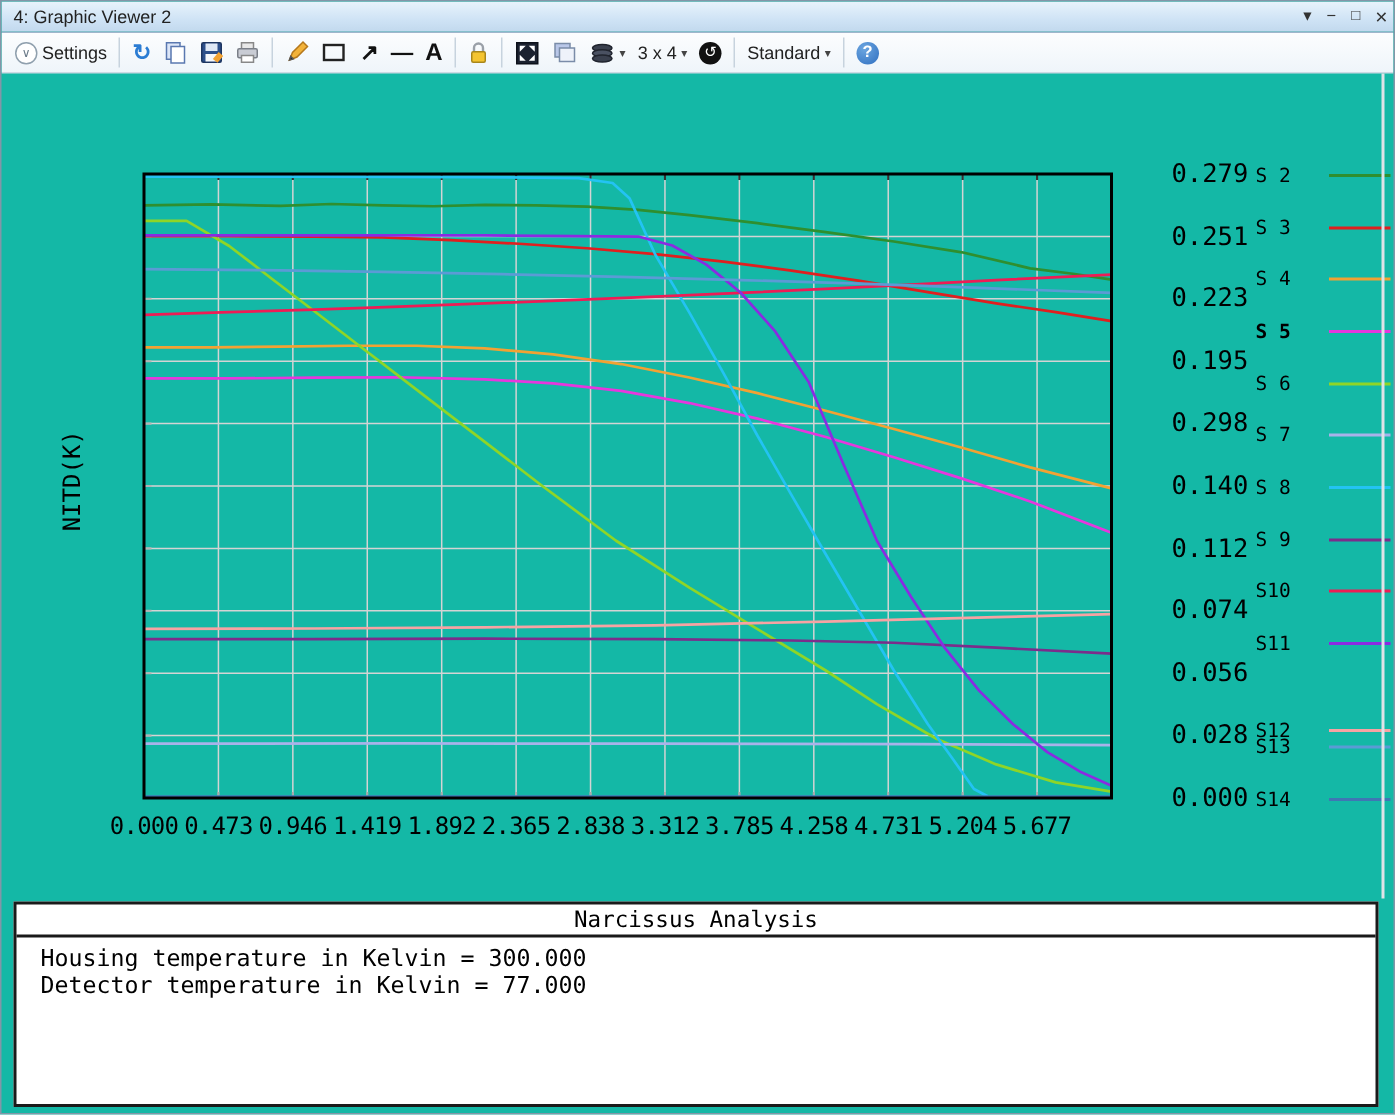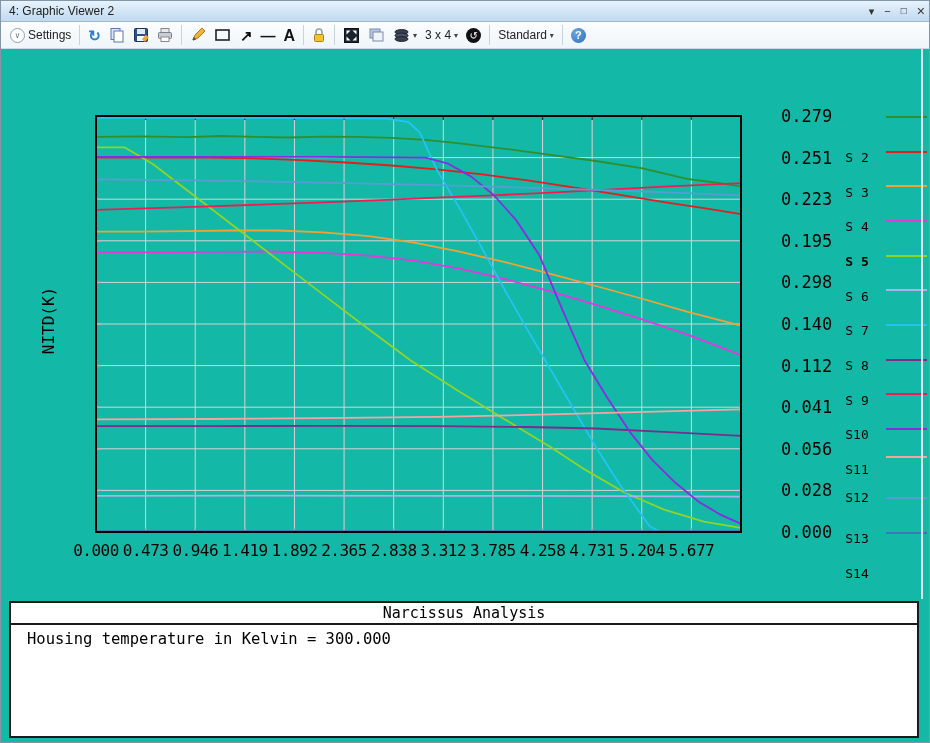--- a/index.html
+++ b/index.html
@@ -29,21 +29,21 @@
   
   #chart{position:absolute;left:0;top:48px;width:930px;height:550px;
     font-family:"DejaVu Sans Mono",monospace;color:#000;}
   #plot-svg{position:absolute;left:0;top:0;}
   .ytick{position:absolute;left:780px;width:58px;font-size:17px;}
   .xtick{position:absolute;width:50px;text-align:center;font-size:16px;top:492px;letter-spacing:-0.5px;}
   #ylabel{position:absolute;left:-13px;top:262px;transform:rotate(-90deg);transform-origin:center;
     font-size:16px;width:120px;text-align:center;}
   #xlabel{position:absolute;left:270px;width:300px;text-align:center;top:515px;font-size:16px;}
   .legend-item{position:absolute;left:836px;width:92px;height:14px;font-size:13px;}
-  .legend-item .lname{position:absolute;left:0;width:40px;text-align:center;top:0;margin-top:40px;}
+  .legend-item .lname{position:absolute;left:0;width:40px;text-align:left;top:0;}
   .legend-item .lswatch{position:absolute;left:49px;top:6px;width:41px;height:2px;}
   
   #panel{position:absolute;left:8px;top:600px;width:906px;height:133px;border:2px solid #1a1a1a;
     font-family:"DejaVu Sans Mono",monospace;background:#fff;}
   #panel-title{height:20px;border-bottom:2px solid #1a1a1a;text-align:center;font-size:15px;line-height:20px;}
   #panel-lines{padding:6px 0 0 16px;}
   #panel-lines div{font-size:15.5px;line-height:17.5px;white-space:pre;}
   
   #edge-strip{position:absolute;right:6px;top:48px;width:2px;height:550px;background:#dfe3e7;}
 </style>
@@ -247,21 +247,21 @@
       </svg>
     <div id="ylabel">NITD(K)</div>
     <div id="yticks">
         <span class="ytick" style="top: 57px;">0.279</span>
         <span class="ytick" style="top: 98.6px;">0.251</span>
         <span class="ytick" style="top: 140.2px;">0.223</span>
         <span class="ytick" style="top: 181.8px;">0.195</span>
         <span class="ytick" style="top: 223.4px;">0.298</span>
         <span class="ytick" style="top: 265px;">0.140</span>
         <span class="ytick" style="top: 306.6px;">0.112</span>
-        <span class="ytick" style="top: 348.2px;">0.041</span>
+        <span class="ytick" style="top: 348.2px;">0.074</span>
         <span class="ytick" style="top: 389.8px;">0.056</span>
         <span class="ytick" style="top: 431.4px;">0.028</span>
         <span class="ytick" style="top: 473px;">0.000</span>
       </div>
     <div id="xticks">
         <span class="xtick" style="left: 70px;">0.000</span>
         <span class="xtick" style="left: 119.615px;">0.473</span>
         <span class="xtick" style="left: 169.231px;">0.946</span>
         <span class="xtick" style="left: 218.846px;">1.419</span>
         <span class="xtick" style="left: 268.462px;">1.892</span>
@@ -308,36 +308,37 @@
           <span class="lswatch" style="background: rgb(123, 45, 139);"></span>
         </div>
         <div class="legend-item" style="top: 338.36px;">
           <span class="lname">S10</span>
           <span class="lswatch" style="background: rgb(238, 28, 85);"></span>
         </div>
         <div class="legend-item" style="top: 373.03px;">
           <span class="lname">S11</span>
           <span class="lswatch" style="background: rgb(138, 43, 226);"></span>
         </div>
-        <div class="legend-item" style="top: 401px; text-decoration: underline;">
+        <div class="legend-item" style="top: 431px; text-decoration: underline;">
           <span class="lname">S12</span>
           <span class="lswatch" style="background: rgb(247, 163, 163);"></span>
         </div>
         <div class="legend-item" style="top: 442.37px;">
           <span class="lname">S13</span>
           <span class="lswatch" style="background: rgb(91, 155, 213);"></span>
         </div>
         <div class="legend-item" style="top: 477.04px;">
           <span class="lname">S14</span>
           <span class="lswatch" style="background: rgb(63, 118, 180);"></span>
         </div>
       </div>
   </div>
   <div id="edge-strip"></div>
 
   <div id="panel">
     <div id="panel-title">Narcissus Analysis</div>
     <div id="panel-lines">
         <div>Housing temperature in Kelvin = 300.000</div>
+        <div>Detector temperature in Kelvin = 77.000</div>
       </div>
   </div>
 
 </div>
 
 </body></html>

